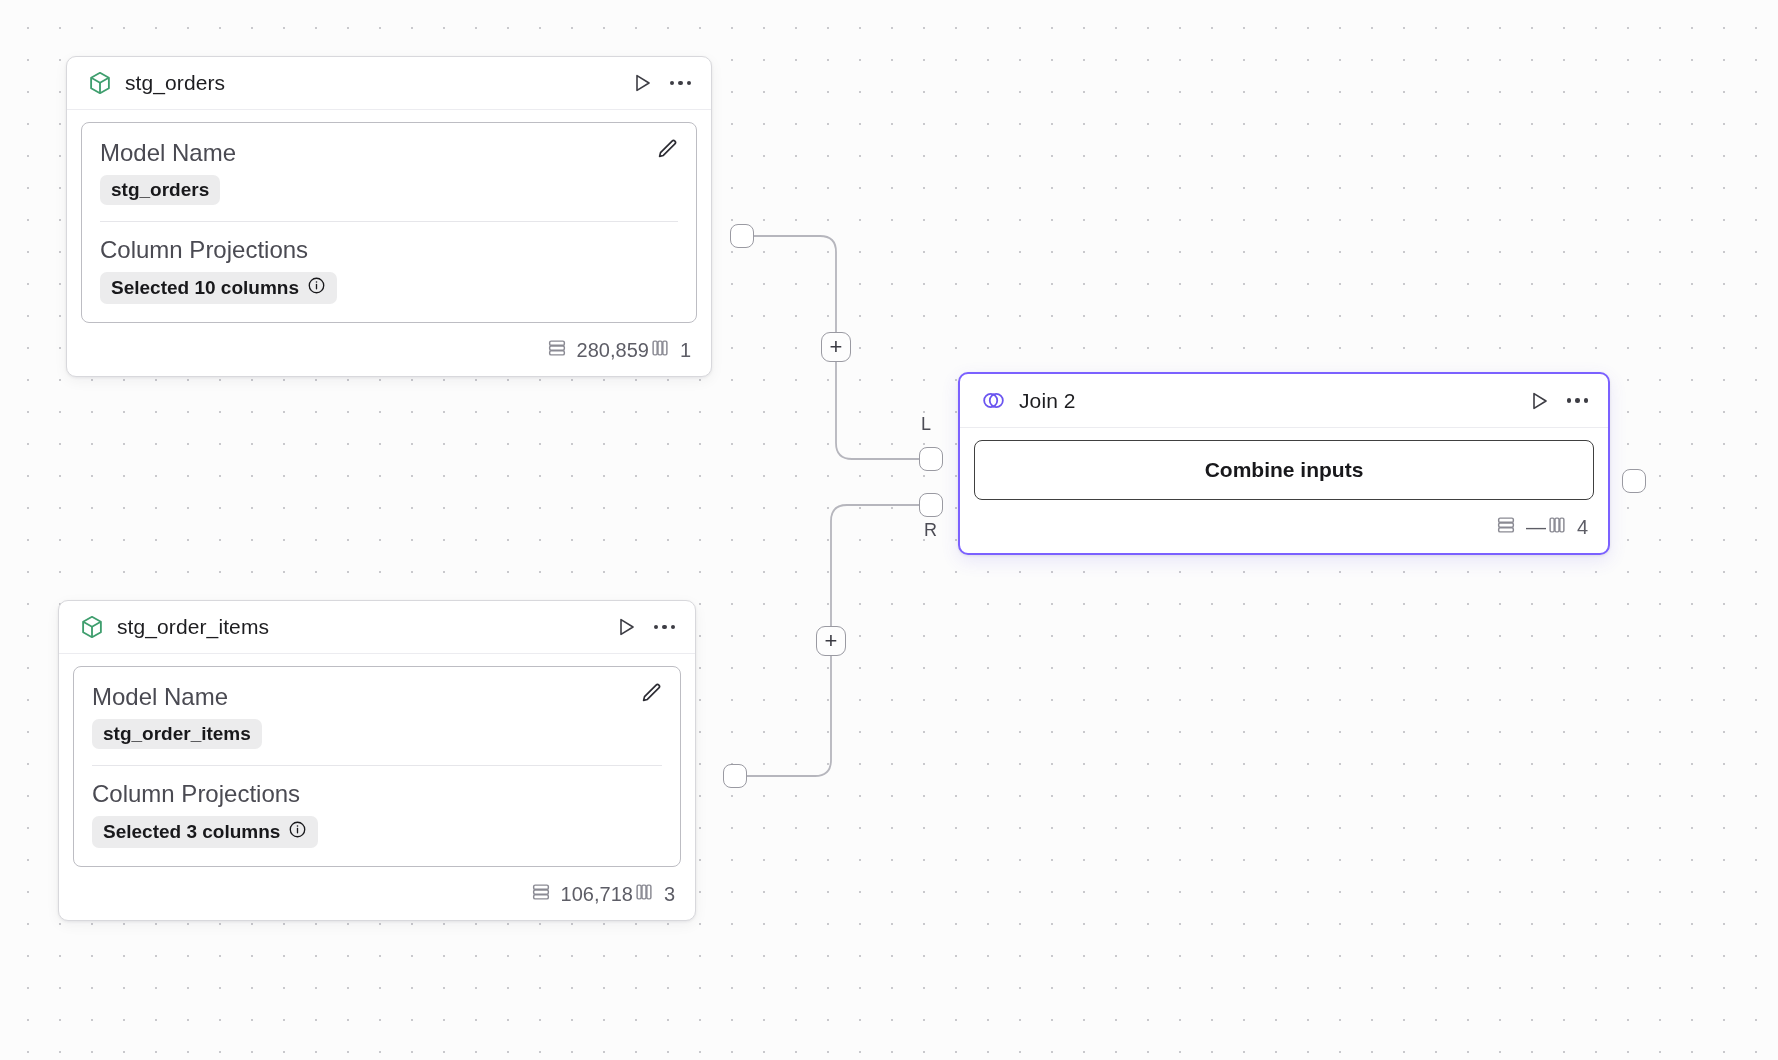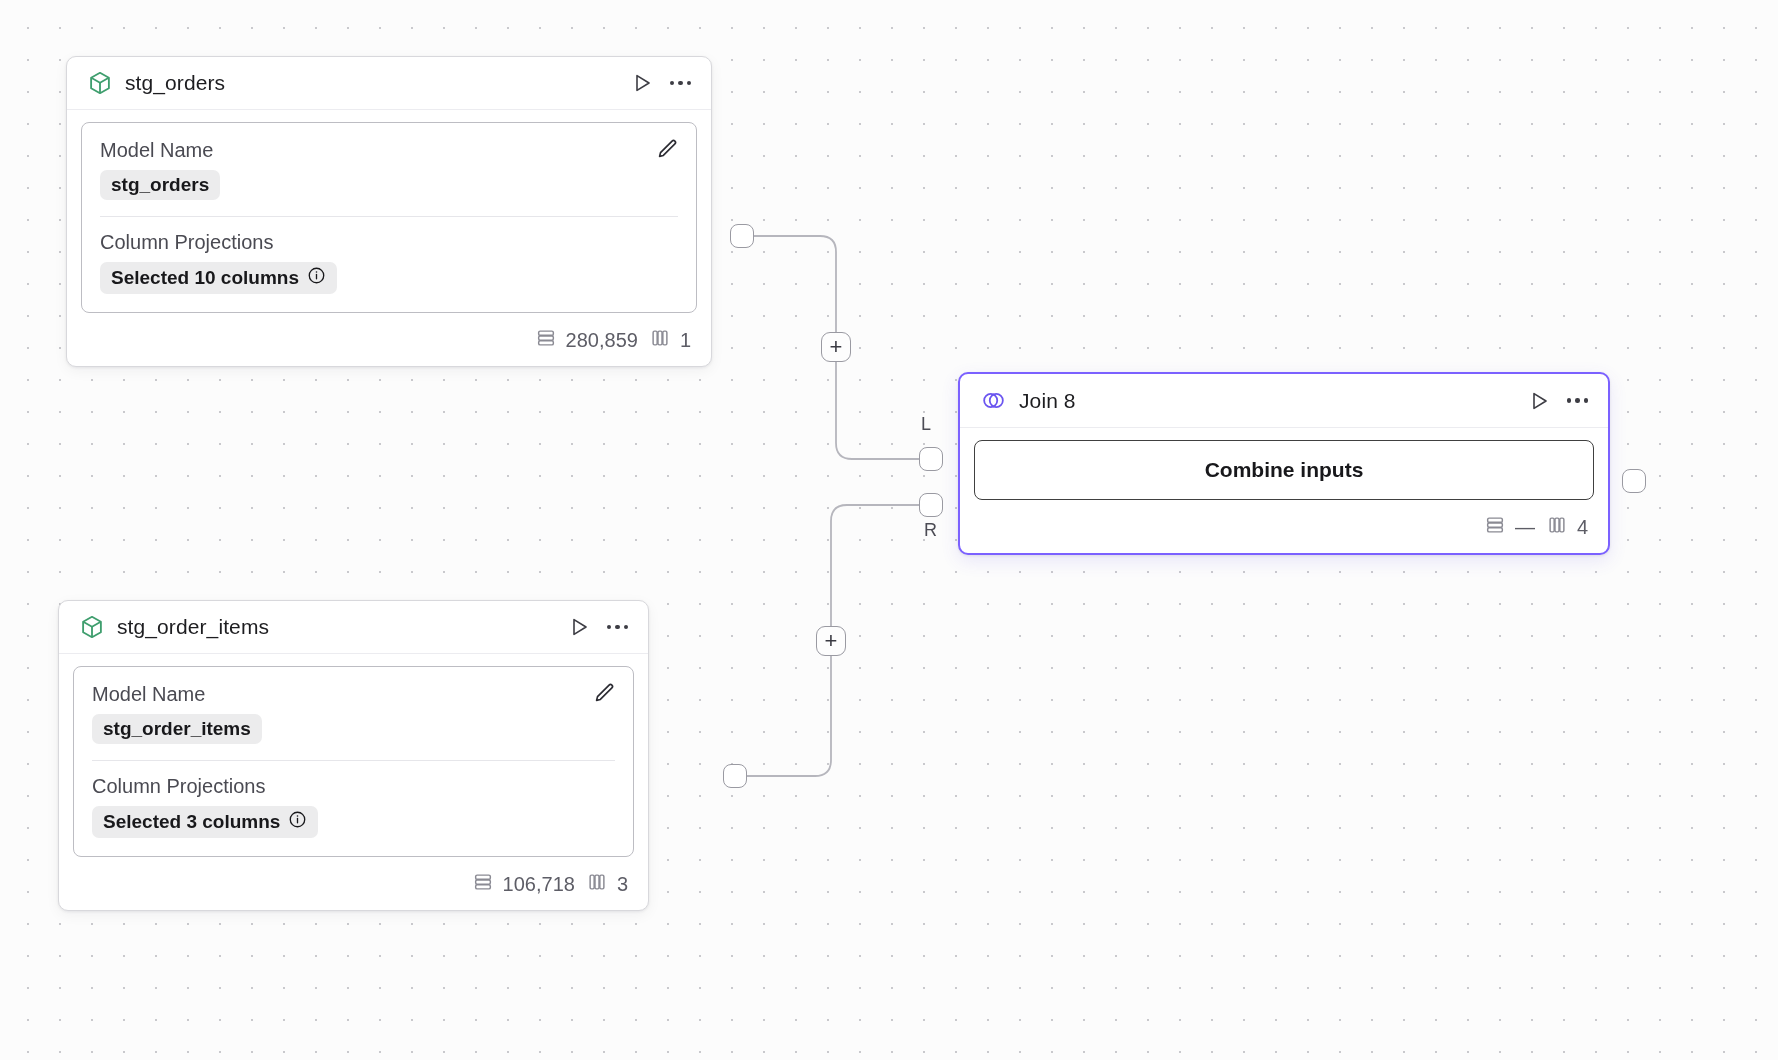--- a/index.html
+++ b/index.html
@@ -89,21 +89,21 @@
 
   .inner-card {
     border: 1px solid #bdbdc3;
     border-radius: 8px;
     background: #fff;
     padding: 16px 18px 18px 18px;
     position: relative;
   }
 
   .field-label {
-    font-size: 20px;
+    font-size: 24px;
     color: #4a4a52;
     margin-bottom: 8px;
   }
   .pill {
     display: inline-flex;
     align-items: center;
     gap: 8px;
     background: #ececed;
     border-radius: 7px;
     padding: 4px 11px;
@@ -120,21 +120,20 @@
     position: absolute;
     top: 14px;
     right: 16px;
     cursor: pointer;
   }
 
   .node-footer {
     display: flex;
     align-items: center;
     justify-content: flex-end;
-    gap: 11px;
     padding: 6px 20px 12px 20px;
     font-size: 20px;
     color: #6b6b73;
   }
   .stat { display: flex; align-items: center; gap: 9px; }
   .stat .val { color: #5d5d66; }
 
   .combine-btn {
     width: 100%;
     border: 1px solid #404040;
@@ -266,21 +265,21 @@
             <rect x="15.1" y="4.5" width="4.4" height="15" rx="1.5"></rect>
           </svg>
         </span>
         <span class="val">1</span>
       </span>
     </div>
   </div>
 
   <div class="port" style="left:730px; top:224px;"></div>
 
-  <div class="node" style="left:58px; top:600px; width:591px;">
+  <div class="node" style="left:58px; top:600px; width:638px;">
     <div class="node-header">
       <span class="hdr-icon">
         <svg width="26" height="26" viewBox="0 0 24 24" fill="none" stroke="#3f9e6e" stroke-width="1.7" stroke-linejoin="round">
           <path d="M12 2.6 20.2 7.1v9.8L12 21.4 3.8 16.9V7.1z"></path>
           <path d="M3.9 7.2 12 11.8l8.1-4.6"></path>
           <path d="M12 11.8V21.3"></path>
         </svg>
       </span>
       <span class="node-title">stg_order_items</span>
       <span class="hdr-actions">
@@ -353,21 +352,21 @@
   <div class="port" style="left:723px; top:764px;"></div>
 
   <div class="node selected" style="left:958px; top:372px; width:652px;">
     <div class="node-header">
       <span class="hdr-icon">
         <svg width="27" height="27" viewBox="0 0 26 26" fill="none" stroke="#6b55f0" stroke-width="1.7">
           <circle cx="10.3" cy="13" r="6.3"></circle>
           <circle cx="15.7" cy="13" r="6.3"></circle>
         </svg>
       </span>
-      <span class="node-title">Join 8</span>
+      <span class="node-title">Join 2</span>
       <span class="hdr-actions">
         <span class="icon-btn">
           <svg width="24" height="24" viewBox="0 0 24 24" fill="none" stroke="#3d3d44" stroke-width="1.6" stroke-linejoin="round">
             <path d="M7 4.6 19 12 7 19.4z"></path>
           </svg>
         </span>
         <span class="icon-btn dots">
           <i></i>
             <i></i>
             <i></i>

